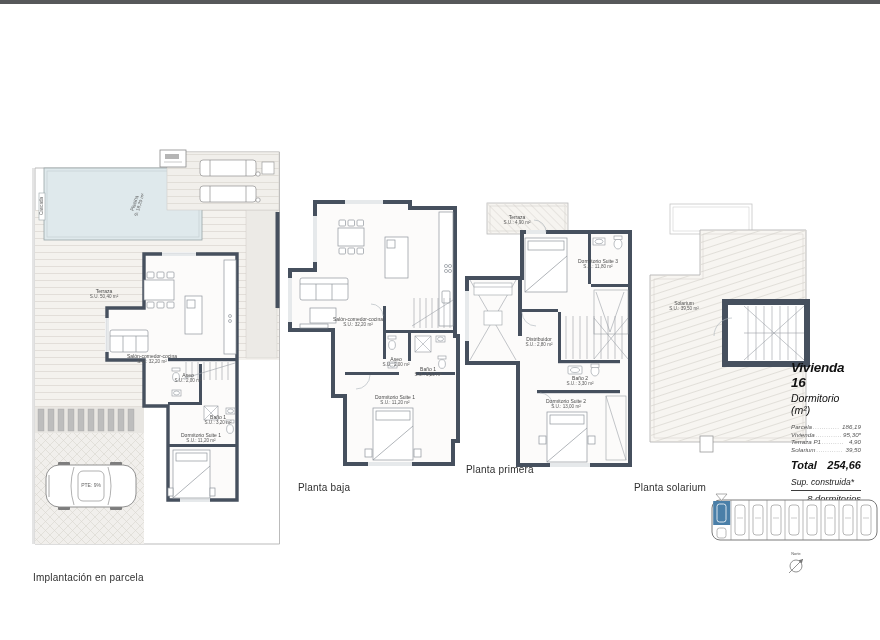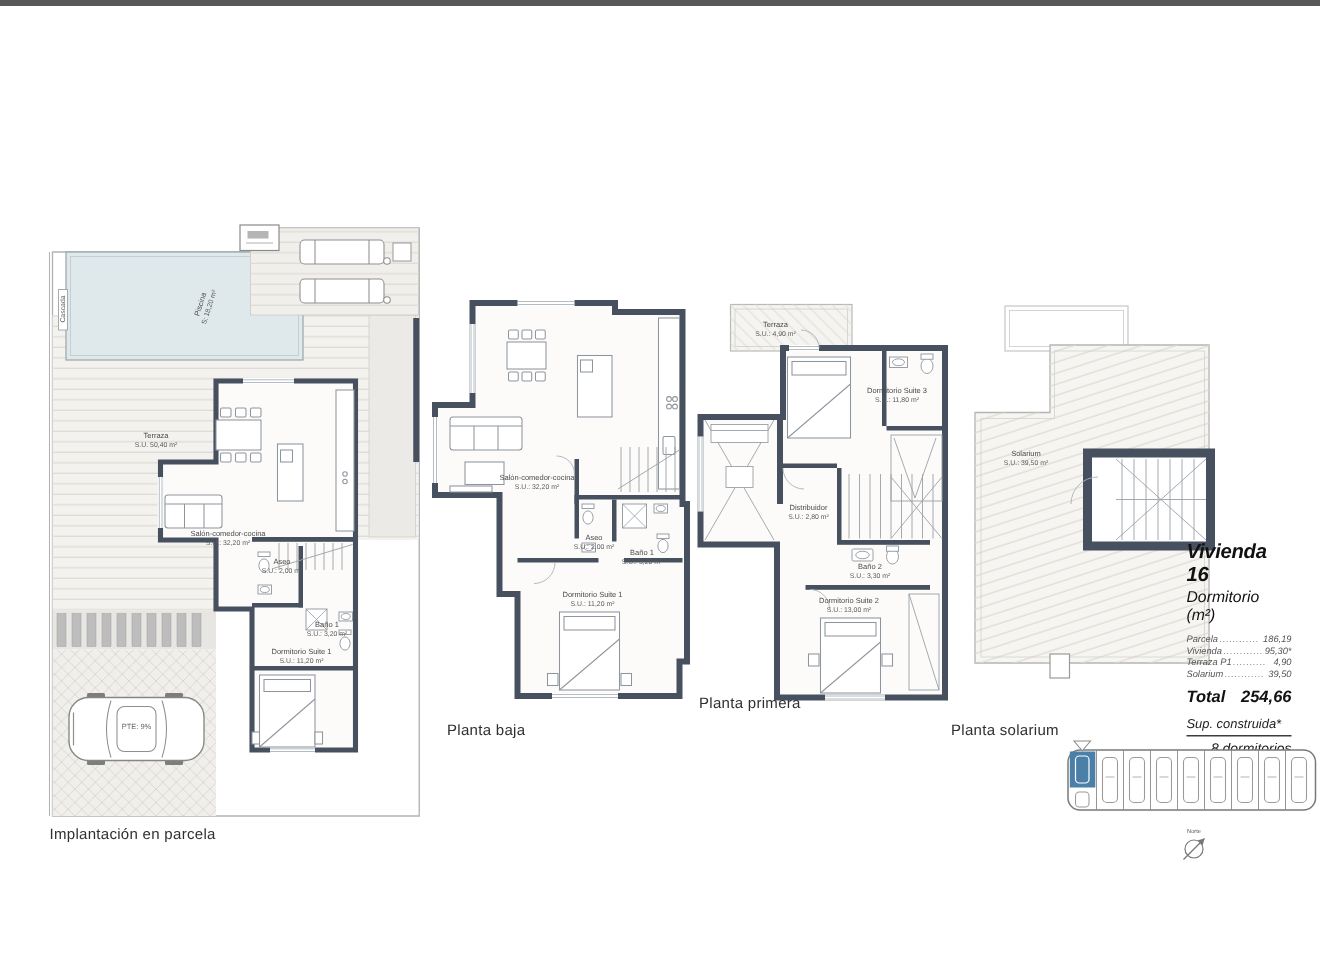--- a/index.html
+++ b/index.html
@@ -226,21 +226,21 @@
         <div class="ar">S.U.: 3,20 m²</div>
     </div>
     <div class="rlabel" style="left:169px;top:284px;">
       <div class="nm">Dormitorio Suite 1</div>
         <div class="ar">S.U.: 11,20 m²</div>
     </div>
     <div class="rlabel" style="left:59px;top:334px;font-size:5.4px;color:#666;">
       <div class="nm">PTE: 9%</div>
     </div>
   </div>
-  <div class="caption" style="left:33px;top:551px;">Implantación en parcela</div>
+  <div class="caption" style="left:33px;top:572px;">Implantación en parcela</div>
 
   <div class="plan" style="left:288px;top:196px;width:175px;height:285px;">
     <svg width="175" height="285" viewBox="0 0 175 285">
       <path d="M27,6 H122 V12 H167 V140 H170 V245 H165 V268 H57 V200 H45 V134 H2 V74 H27 Z" fill="#fcfbfa" stroke="#46505e" stroke-width="4" stroke-linejoin="miter"></path>
 
       <g>
         <rect x="57" y="4" width="38" height="4" fill="#fff"></rect>
         <path d="M57,5 H95 M57,7 H95" stroke="#9aa5ad" stroke-width="0.5"></path>
         <rect x="25" y="20" width="4" height="46" fill="#fff"></rect>
         <path d="M26,20 V66 M28,20 V66" stroke="#9aa5ad" stroke-width="0.5"></path>

